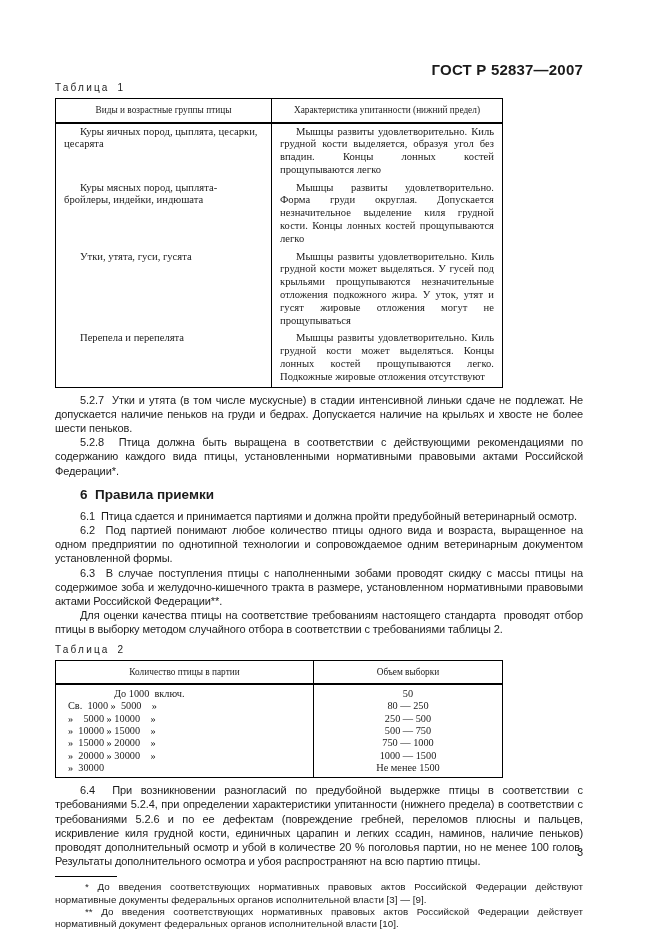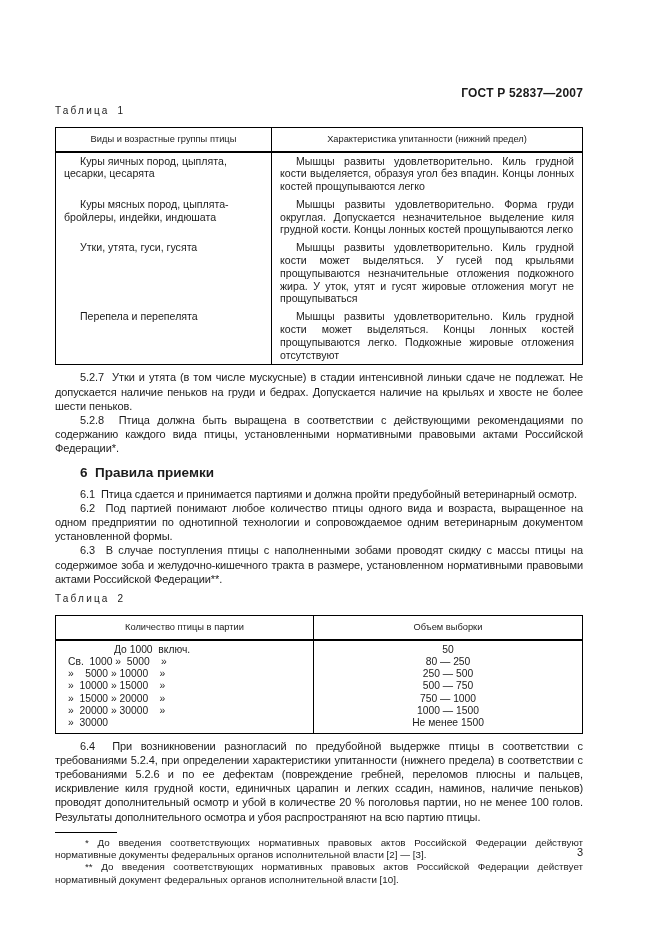--- a/index.html
+++ b/index.html
@@ -14,36 +14,36 @@
     font-family: "Liberation Sans", "DejaVu Sans", sans-serif;
     overflow: hidden;
   }
   .content {
     position: absolute;
     left: 55px;
     top: 0;
     width: 528px;
   }
   .doc-header {
-    padding-top: 86px;
+    padding-top: 63px;
     text-align: right;
     font-weight: bold;
-    font-size: 12px;
+    font-size: 15px;
     line-height: 14px;
     letter-spacing: 0.2px;
   }
   .table-label {
     font-size: 10px;
     line-height: 11px;
     letter-spacing: 2.2px;
     word-spacing: 3px;
   }
   .table-label.t1l { margin-top: 5px; }
   .table-label.t2l { margin-top: 7px; }
-  table { border-collapse: collapse; width: 528px; margin-top: 11px; table-layout: fixed; }
+  table { border-collapse: collapse; width: 448px; margin-top: 5px; table-layout: fixed; font-family: Liberation Serif, serif; }
   table { border: 1.5px solid #000; }
   th {
     border: 1px solid #000;
     border-bottom: 2.5px solid #000;
     font-weight: normal;
     font-size: 9.3px;
     line-height: 10.5px;
     text-align: center;
     vertical-align: middle;
     padding: 6px 8px;
@@ -156,20 +156,21 @@
     </table>
 
     <p class="body after-table">5.2.7  Утки и утята (в том числе мускусные) в стадии интенсивной линьки сдаче не подлежат. Не допускается наличие пеньков на груди и бедрах. Допускается наличие на крыльях и хвосте не более шести пеньков.</p>
     <p class="body">5.2.8  Птица должна быть выращена в соответствии с действующими рекомендациями по содержанию каждого вида птицы, установленными нормативными правовыми актами Российской Федерации*.</p>
 
     <div class="heading">6  Правила приемки</div>
 
     <p class="body">6.1  Птица сдается и принимается партиями и должна пройти предубойный ветеринарный осмотр.</p>
     <p class="body">6.2  Под партией понимают любое количество птицы одного вида и возраста, выращенное на одном предприятии по однотипной технологии и сопровождаемое одним ветеринарным документом установленной формы.</p>
     <p class="body">6.3  В случае поступления птицы с наполненными зобами проводят скидку с массы птицы на содержимое зоба и желудочно-кишечного тракта в размере, установленном нормативными правовыми актами Российской Федерации**.</p>
+    <p class="body">Для оценки качества птицы на соответствие требованиям настоящего стандарта  проводят отбор птицы в выборку методом случайного отбора в соответствии с требованиями таблицы 2.</p>
 
     <div class="table-label t2l">Таблица 2</div>
 
     <table class="t2">
       <colgroup>
           <col class="c1">
           <col class="c2">
         </colgroup>
       <thead>
         <tr>
@@ -205,19 +206,19 @@
         <tr class="last">
           <td class="qty">»  30000</td>
           <td class="vol">Не менее 1500</td>
         </tr>
       </tbody>
     </table>
 
     <p class="body after-table">6.4  При возникновении разногласий по предубойной выдержке птицы в соответствии с требованиями 5.2.4, при определении характеристики упитанности (нижнего предела) в соответствии с требованиями 5.2.6 и по ее дефектам (повреждение гребней, переломов плюсны и пальцев, искривление киля грудной кости, единичных царапин и легких ссадин, наминов, наличие пеньков) проводят дополнительный осмотр и убой в количестве 20 % поголовья партии, но не менее 100 голов. Результаты дополнительного осмотра и убоя распространяют на всю партию птицы.</p>
 
     <div class="fn-rule"></div>
-    <p class="footnote first">* До введения соответствующих нормативных правовых актов Российской Федерации действуют нормативные документы федеральных органов исполнительной власти [2] — [3].</p>
+    <p class="footnote first">* До введения соответствующих нормативных правовых актов Российской Федерации действуют нормативные документы федеральных органов исполнительной власти [3] — [9].</p>
     <p class="footnote">** До введения соответствующих нормативных правовых актов Российской Федерации действует нормативный документ федеральных органов исполнительной власти [10].</p>
 
   </div>
 
   <div class="page-num">3</div>
 </div>
 
 </body></html>

